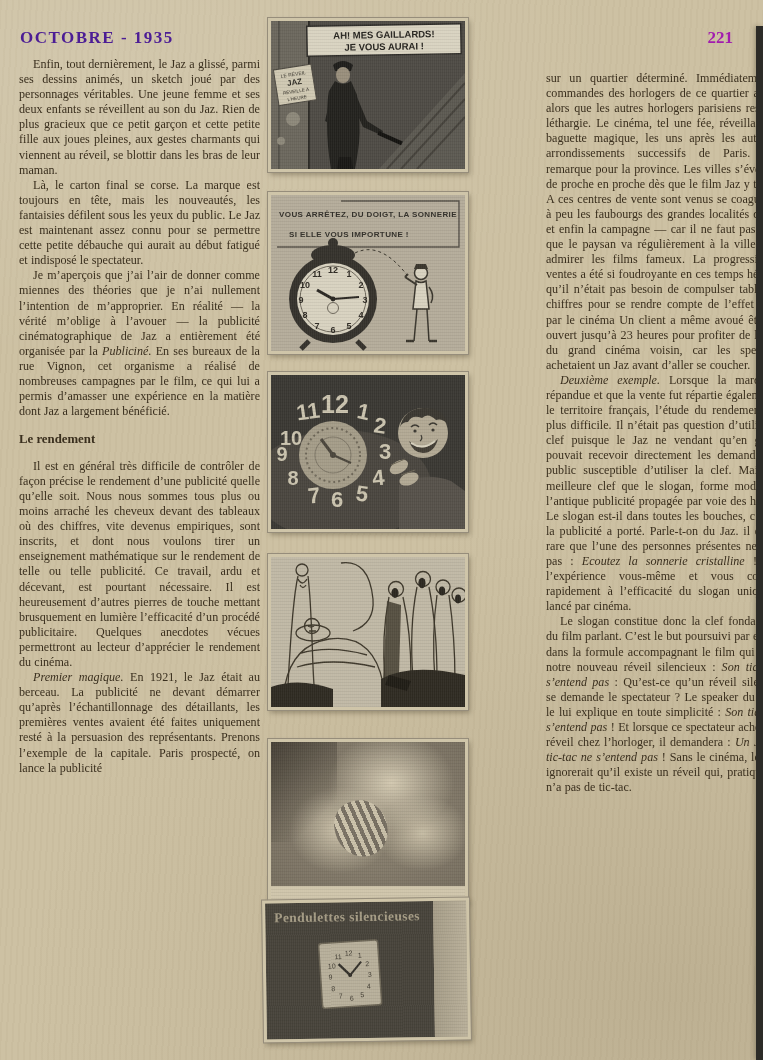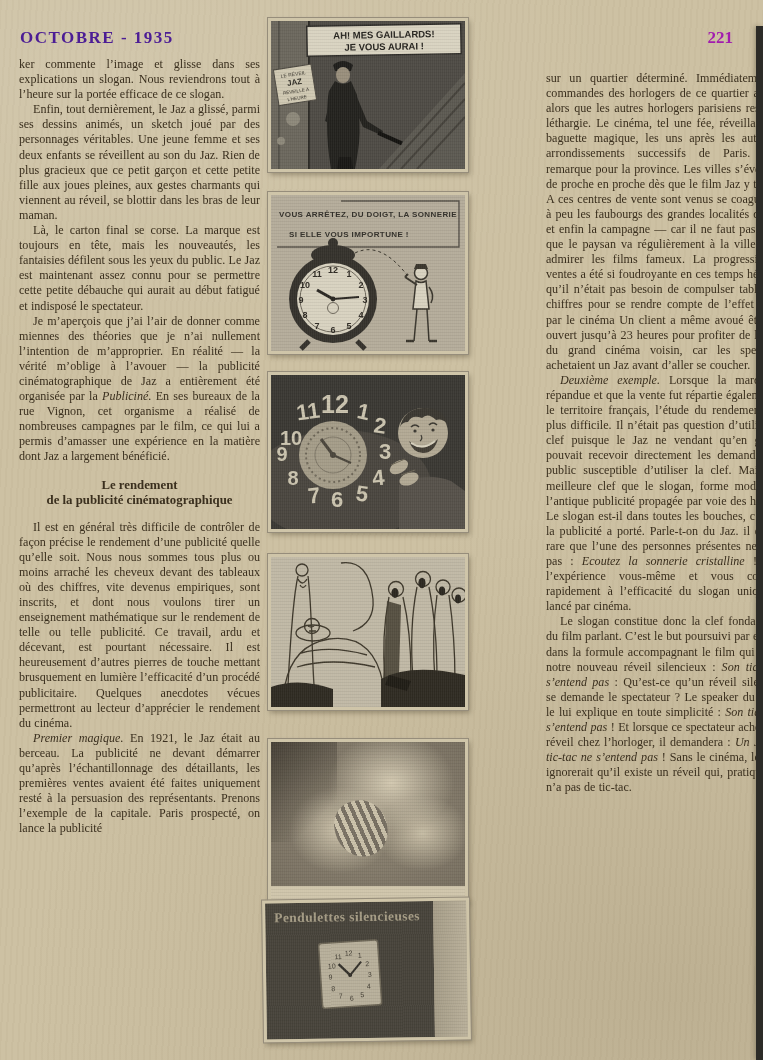--- a/index.html
+++ b/index.html
@@ -18,21 +18,21 @@
     letter-spacing:1.5px;color:#4c1d95;}
   .hdr-page{position:absolute;right:30px;top:28px;font-size:17px;font-weight:700;color:#a21caf;}
   
   .col{position:absolute;overflow:hidden;}
   #left-col{left:19px;top:57px;width:241px;height:1000px;}
   #right-col{left:498px;top:71px;width:248px;height:995px;margin-left:48px;}
   .para{margin:0;text-align:justify;font-size:12.1px;line-height:15.1px;
     hyphens:auto;-webkit-hyphens:auto;word-spacing:.2px;}
   .para.ind{text-indent:14px;}
   .it{font-style:italic;}
-  .col-heading{text-align:center;font-weight:700;font-size:12.8px;line-height:15.5px;
+  .col-heading{text-align:left;font-weight:700;font-size:12.8px;line-height:15.5px;
     margin:13px 0 11px;}
   
   .figure{position:absolute;left:268px;width:194px;border:3px solid #cfc5a9;
     outline:1px solid #968d7b;box-shadow:2px 3px 5px rgba(55,45,25,.35);
     overflow:hidden;background:#777;}
   .figure svg{display:block;}
   .figure text{font-family:"Liberation Sans", sans-serif;}
   .grain::after{content:"";position:absolute;inset:0;pointer-events:none;
     background:
       repeating-linear-gradient(0deg, rgba(0,0,0,.05) 0 1px, rgba(0,0,0,0) 1px 3px),
@@ -63,27 +63,25 @@
   .right-strip{position:absolute;right:0;top:26px;width:7px;height:1034px;
       background:#2c2b27;box-shadow:-2px 0 4px rgba(40,35,20,.25);}
 </style>
 </head>
 <body>
 
 <div class="hdr-left">OCTOBRE - 1935</div>
 <div class="hdr-page">221</div>
 
 <div id="left-col" class="col">
-    <p class="para"><span>ker commente l’image et glisse dans ses explications un slogan. Nous reviendrons tout à l’heure sur la portée efficace de ce slogan.</span></p>
     <p class="para ind"><span>Enfin, tout dernièrement, le Jaz a glissé, parmi ses dessins animés, un sketch joué par des personnages véritables. Une jeune femme et ses deux enfants se réveillent au son du Jaz. Rien de plus gracieux que ce petit garçon et cette petite fille aux joues pleines, aux gestes charmants qui viennent au réveil, se blottir dans les bras de leur maman.</span></p>
     <p class="para ind"><span>Là, le carton final se corse. La marque est toujours en tête, mais les nouveautés, les fantaisies défilent sous les yeux du public. Le Jaz est maintenant assez connu pour se permettre cette petite débauche qui aurait au début fatigué et indisposé le spectateur.</span></p>
     <p class="para ind"><span>Je m’aperçois que j’ai l’air de donner comme miennes des théories que je n’ai nullement l’intention de m’approprier. En réalité — la vérité m’oblige à l’avouer — la publicité cinématographique de Jaz a entièrement été organisée par la </span><span class="it">Publiciné.</span><span> En ses bureaux de la rue Vignon, cet organisme a réalisé de nombreuses campagnes par le film, ce qui lui a permis d’amasser une expérience en la matière dont Jaz a largement bénéficié.</span></p>
     <div class="col-heading">
       <div>Le rendement</div>
-      <div>de la publicité cinématographique</div>
     </div>
     <p class="para ind"><span>Il est en général très difficile de contrôler de façon précise le rendement d’une publicité quelle qu’elle soit. Nous nous sommes tous plus ou moins arraché les cheveux devant des tableaux où des chiffres, vite devenus empiriques, sont inscrits, et dont nous voulons tirer un enseignement mathématique sur le rendement de telle ou telle publicité. Ce travail, ardu et décevant, est pourtant nécessaire. Il est heureusement d’autres pierres de touche mettant brusquement en lumière l’efficacité d’un procédé publicitaire. Quelques anecdotes vécues permettront au lecteur d’apprécier le rendement du cinéma.</span></p>
     <p class="para ind"><span class="it">Premier magique.</span><span> En 1921, le Jaz était au berceau. La publicité ne devant démarrer qu’après l’échantillonnage des détaillants, les premières ventes avaient été faites uniquement resté à la persuasion des représentants. Prenons l’exemple de la capitale. Paris prospecté, on lance la publicité</span></p>
   </div>
 <div id="right-col" class="col">
     <p class="para"><span>sur un quartier déterminé. Immédiatement les commandes des horlogers de ce quartier affluent, alors que les autres horlogers parisiens restent en léthargie. Le cinéma, tel une fée, réveillait de sa baguette magique, les uns après les autres, les arrondissements successifs de Paris. Même remarque pour la province. Les villes s’éveillaient de proche en proche dès que le film Jaz y tournait. A ces centres de vente sont venus se coaguler peu à peu les faubourgs des grandes localités d’abord, et enfin la campagne — car il ne faut pas oublier que le paysan va régulièrement à la ville pour y admirer les films fameux. La progression des ventes a été si foudroyante en ces temps héroïques qu’il n’était pas besoin de compulser tableaux et chiffres pour se rendre compte de l’effet produit par le cinéma Un client a même avoué être resté ouvert jusqu’à 23 heures pour profiter de la sortie du grand cinéma voisin, car les spectateurs achetaient un Jaz avant d’aller se coucher.</span></p>
     <p class="para ind"><span class="it">Deuxième exemple.</span><span> Lorsque la marque fut répandue et que la vente fut répartie également sur le territoire français, l’étude du rendement a été plus difficile. Il n’était pas question d’utiliser une clef puisque le Jaz ne vendant qu’en gros ne pouvait recevoir directement les demandes d’un public susceptible d’utiliser la clef. Mais est-il meilleure clef que le slogan, forme moderne de l’antique publicité propagée par voie des hérauts ? Le slogan est-il dans toutes les bouches, c’est que la publicité a porté. Parle-t-on du Jaz. il est bien rare que l’une des personnes présentes ne s’écrie pas : </span><span class="it">Ecoutez la sonnerie cristalline</span><span> ! Faites l’expérience vous-même et vous conclurez rapidement à l’efficacité du slogan uniquement lancé par cinéma.</span></p>
     <p class="para ind"><span>Le slogan constitue donc la clef fondamentale du film parlant. C’est le but poursuivi par exemple dans la formule accompagnant le film qui a lancé notre nouveau réveil silencieux : </span><span class="it">Son tic-tac ne s’entend pas</span><span> : Qu’est-ce qu’un réveil silencieux, se demande le spectateur ? Le speaker du cinéma le lui explique en toute simplicité : </span><span class="it">Son tic-tac ne s’entend pas</span><span> ! Et lorsque ce spectateur achètera un réveil chez l’horloger, il demandera : </span><span class="it">Un Jaz, son tic-tac ne s’entend pas</span><span> ! Sans le cinéma, le public ignorerait qu’il existe un réveil qui, pratiquement, n’a pas de tic-tac.</span></p>
   </div>
 

